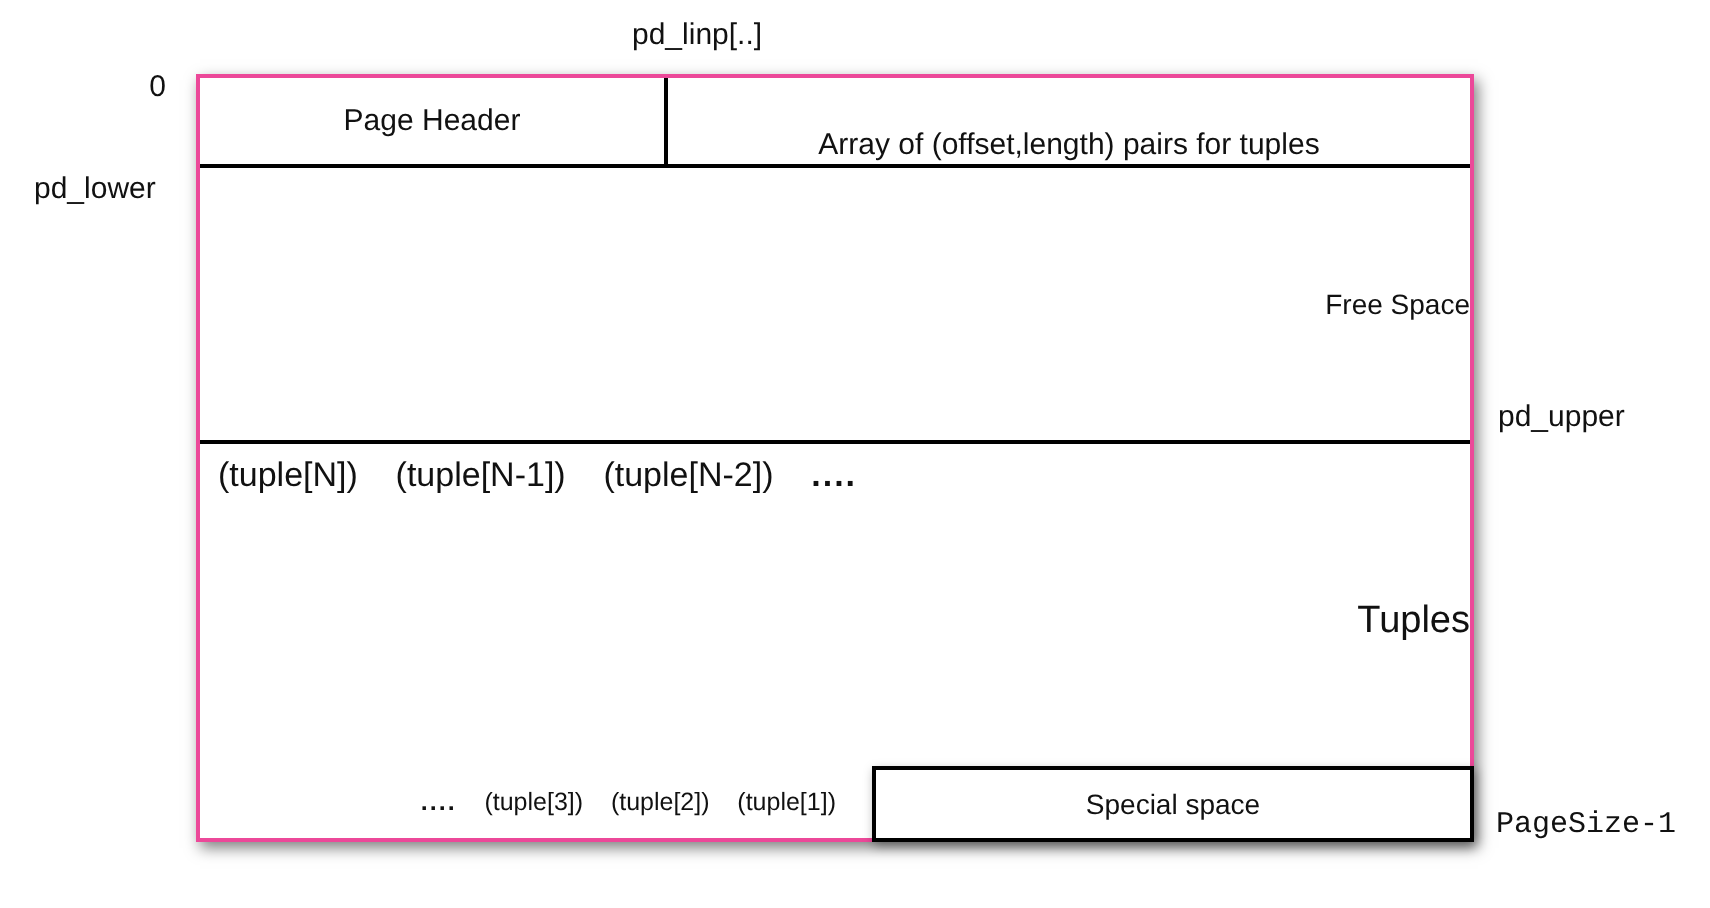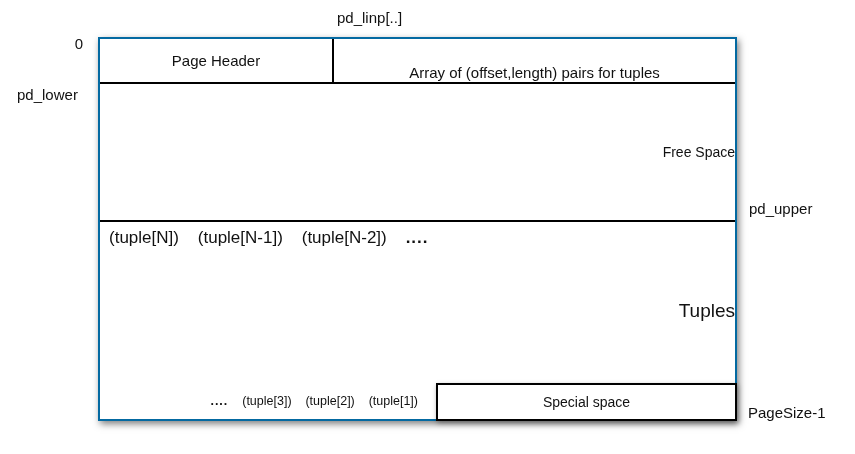--- a/index.html
+++ b/index.html
@@ -8,33 +8,33 @@
     width: 855px; height: 454px;
     position: relative;
     overflow: hidden;
     font-family: "Liberation Sans", "DejaVu Sans", sans-serif;
     color: #111111;
   }
   .diagram { position: absolute; inset: 0; }
 
   
   .lbl { position: absolute; font-size: 15px; color: #111; white-space: nowrap; }
-  .lbl-pd-linp   { left: 337px; top: 9px; text-align: center; }
+  .lbl-pd-linp   { left: 316px; top: 9px; text-align: center; }
   .lbl-zero      { left: 55px;  top: 35px; width: 28px; text-align: right; }
   .lbl-pd-lower  { left: 17px;  top: 86px; }
   .lbl-pd-upper  { left: 749px; top: 200px; }
-  .lbl-pagesize  { left: 748px; top: 404px; }
+  .lbl-pagesize  { left: 748px; top: 404px; font-family: Liberation Mono, monospace; }
 
   
   .main-box {
     position: absolute;
     left: 98px; top: 37px;
     width: 639px; height: 384px;
     background: #ffffff;
-    border: 2px solid #0369a1;
+    border: 2px solid #ec4899;
     box-shadow: 2px 3px 7px rgba(0,0,0,0.50);
   }
   .hline { position: absolute; left: 0; right: 0; height: 2px; background: #000; }
   .hline-header { top: 43px; }
   .hline-upper  { top: 181px; }
   .vline-header { position: absolute; left: 232px; top: 0; width: 2px; height: 43px; background: #000; }
 
   .cell-page-header {
     position: absolute; left: 0; top: 0; width: 232px; height: 43px;
     display: flex; align-items: center; justify-content: center;

